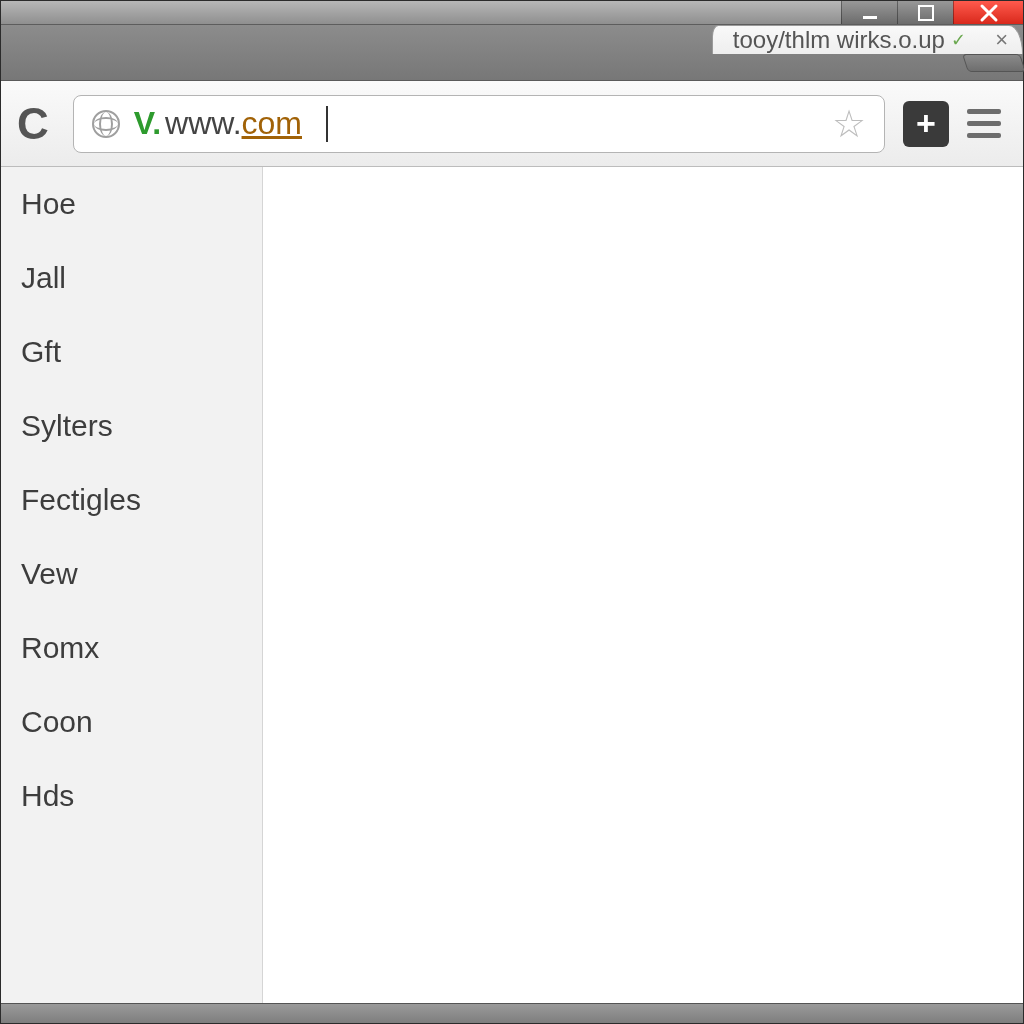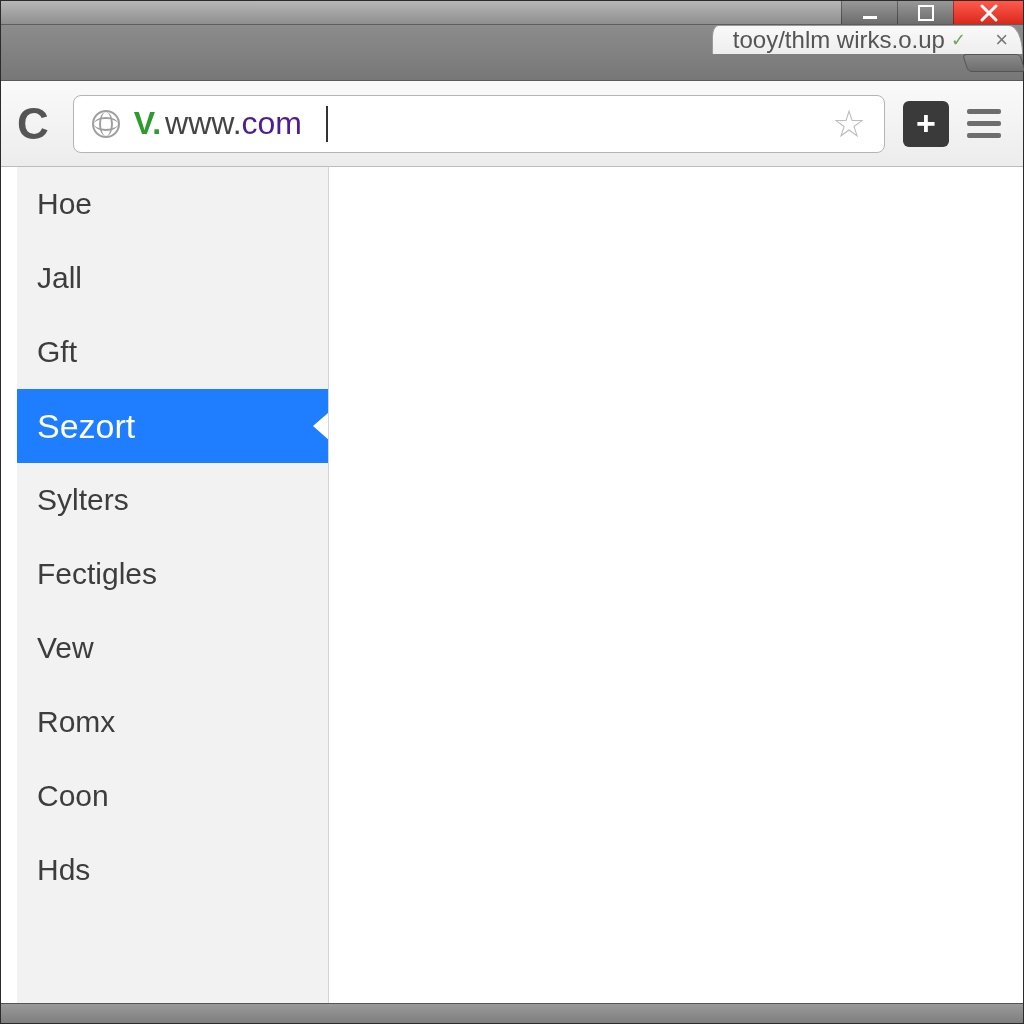--- a/index.html
+++ b/index.html
@@ -104,21 +104,21 @@
   .omnibox .globe::before, .omnibox .globe::after {
     content:""; position:absolute; left:50%; top:50%; transform:translate(-50%,-50%);
     border:2px solid #9f9f9f;
   }
   .omnibox .globe::before { width:24px; height:10px; border-radius:50%; border-left:none; border-right:none; }
   .omnibox .globe::after  { width:10px; height:24px; border-radius:50%; border-top:none; border-bottom:none; }
 
   .omnibox .url { font-size: 32px; color:#444; display:flex; align-items:baseline; }
   .omnibox .url .secure { color:#2e9b2e; font-weight:700; margin-right:4px; }
   .omnibox .url .bold   { font-weight:700; color:#222; }
-  .omnibox .url .dim    { color:#4c1d95; }
+  .omnibox .url .dim    { color:#a16207;text-decoration:underline; }
   .omnibox .cursor { width:2px; height:36px; background:#333; margin-left:10px; }
 
   .star {
     position:absolute; right:18px; top:50%; transform:translateY(-50%);
     font-size: 38px; color:#bdbdbd;
   }
   .ext-btn {
     width: 46px; height: 46px; border-radius: 6px;
     background: #3a3a3a; color:#fff;
     display:flex; align-items:center; justify-content:center;
@@ -128,25 +128,24 @@
     width: 34px; display:flex; flex-direction:column; gap:7px;
   }
   .menu-icon span { height:5px; background:#6d6d6d; border-radius:2px; display:block; }
 
   
   .content {
     flex:1; display:flex; min-height:0;
     background:#fff;
   }
   .sidebar {
-    width: 312px;
+    width: 262px;
     background: #f2f2f2;
     border-right: 1px solid #d5d5d5;
     overflow: hidden;
-    margin-left: 16px;
   }
   .sidebar-item {
     height: 74px;
     padding: 0 0 0 20px;
     display:flex; align-items:center;
     font-size: 30px; color:#3d3d3d;
     position: relative;
   }
   .sidebar-item.selected {
     background: #1f7dff;
@@ -230,23 +229,20 @@
     <div class="sidebar" id="sidebar">
         <div class="sidebar-item">
           <span>Hoe</span>
         </div>
         <div class="sidebar-item">
           <span>Jall</span>
         </div>
         <div class="sidebar-item">
           <span>Gft</span>
         </div>
-        <div class="sidebar-item selected">
-          <span>Sezort</span>
-        </div>
         <div class="sidebar-item">
           <span>Sylters</span>
         </div>
         <div class="sidebar-item">
           <span>Fectigles</span>
         </div>
         <div class="sidebar-item">
           <span>Vew</span>
         </div>
         <div class="sidebar-item">

